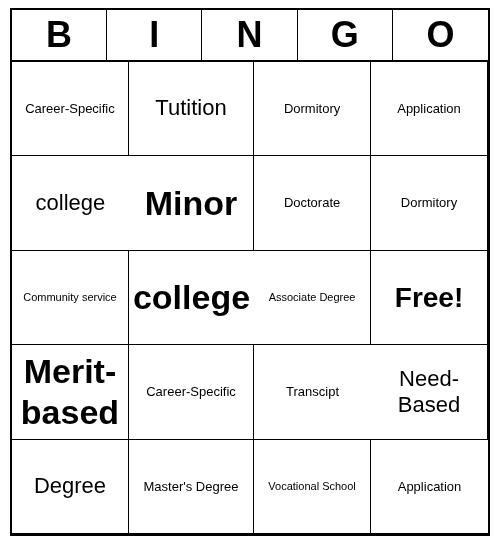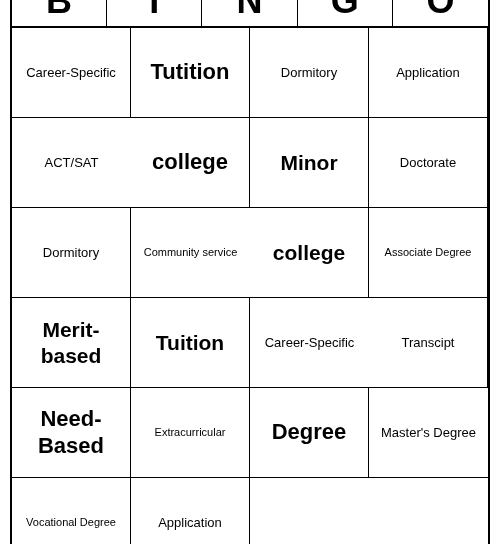--- a/index.html
+++ b/index.html
@@ -54,25 +54,25 @@
       line-height: 1.2;
     }
     .bingo-cell:nth-child(5n) {
       border-right: none;
     }
     .bingo-cell:nth-child(n+21) {
       border-bottom: none;
     }
     .bingo-cell.large {
       font-size: 22px;
-      font-weight: bold;
+      font-weight: normal;
       text-align: center;
     }
     .bingo-cell.xlarge {
-      font-size: 21px;
+      font-size: 34px;
       font-weight: bold;
     }
     .bingo-cell.free {
       font-size: 28px;
       font-weight: bold;
     }
     .bingo-cell.small {
       font-size: 11px;
       align-items: center;
     }
@@ -94,23 +94,20 @@
       </div>
       <div class="bingo-cell large">
         <span>Tutition</span>
       </div>
       <div class="bingo-cell">
         <span>Dormitory</span>
       </div>
       <div class="bingo-cell">
         <span>Application</span>
       </div>
-      <div class="bingo-cell">
-        <span>ACT/SAT</span>
-      </div>
       <div class="bingo-cell large">
         <span>college</span>
       </div>
       <div class="bingo-cell xlarge">
         <span>Minor</span>
       </div>
       <div class="bingo-cell">
         <span>Doctorate</span>
       </div>
       <div class="bingo-cell">
@@ -118,44 +115,41 @@
       </div>
       <div class="bingo-cell small">
         <span>Community service</span>
       </div>
       <div class="bingo-cell xlarge">
         <span>college</span>
       </div>
       <div class="bingo-cell small">
         <span>Associate Degree</span>
       </div>
+      <div class="bingo-cell free">
+        <span>Free!</span>
+      </div>
       <div class="bingo-cell xlarge">
         <span>Merit-based</span>
-      </div>
-      <div class="bingo-cell xlarge">
-        <span>Tuition</span>
       </div>
       <div class="bingo-cell">
         <span>Career-Specific</span>
       </div>
       <div class="bingo-cell">
         <span>Transcipt</span>
       </div>
       <div class="bingo-cell large">
         <span>Need-Based</span>
       </div>
-      <div class="bingo-cell small">
-        <span>Extracurricular</span>
-      </div>
       <div class="bingo-cell large">
         <span>Degree</span>
       </div>
       <div class="bingo-cell">
         <span>Master's Degree</span>
       </div>
       <div class="bingo-cell small">
-        <span>Vocational Degree</span>
+        <span>Vocational School</span>
       </div>
       <div class="bingo-cell">
         <span>Application</span>
       </div>
     </div>
 </div>
 
 </body></html>

